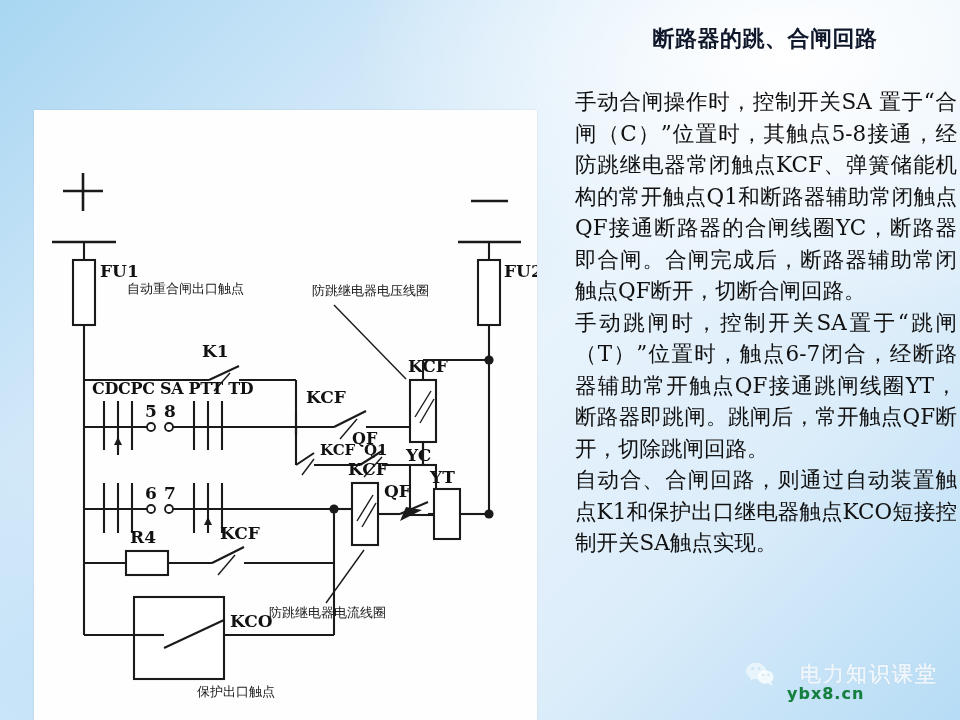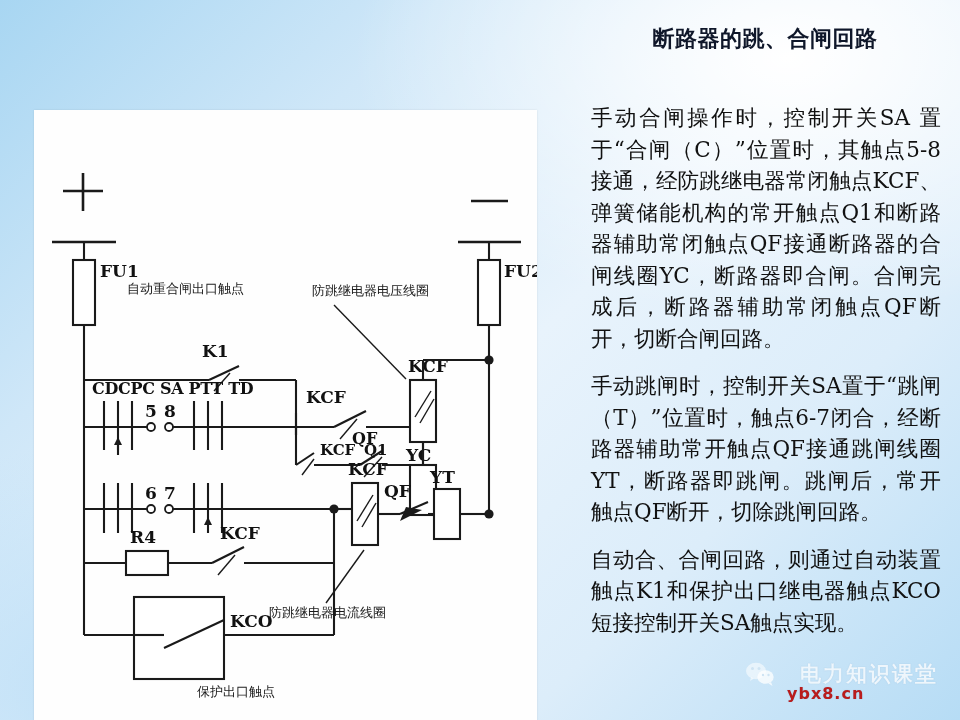--- a/index.html
+++ b/index.html
@@ -21,40 +21,40 @@
     font-size:22px; letter-spacing:.5px; line-height:1.1;
     font-family:"DejaVu Serif","Liberation Serif",serif;
     text-shadow:0 1px 0 rgba(255,255,255,.55);
   }
   .body-col {
     position:absolute; left:575px; top:86px; width:382px;
     color:#111; font-size:21.5px; line-height:31.5px;
     font-family:"DejaVu Serif","Liberation Serif",serif;
     text-align:justify; text-justify:inter-ideograph;
   }
-  .body-col p { margin:16px; }
+  .body-col p { margin:0; }
 
   
   .panel {
     position:absolute; left:34px; top:110px; width:503px; height:613px;
     background:#fefefe; box-shadow:0 0 2px rgba(0,0,0,.10);
   }
   .panel svg { display:block; width:100%; height:100%; }
 
   
   .watermark { position:absolute; left:745px; top:660px; width:200px; height:46px; }
   .wm-row { display:flex; align-items:center; gap:25px; }
   .wm-text {
     font-size:21px; color:#eef6fc; font-weight:bold; letter-spacing:2px;
     font-family:"DejaVu Sans","Liberation Sans",sans-serif;
     text-shadow:0 0 1px rgba(120,170,210,.55);
   }
   .wm-url {
     position:absolute; left:42px; top:24px;
-    font-size:16px; font-weight:bold; color:#b91c1c; letter-spacing:1px;
+    font-size:16px; font-weight:bold; color:#15803d; letter-spacing:1px;
     font-family:"DejaVu Sans","Liberation Sans",sans-serif;
     text-shadow:0 0 1px rgba(120,170,210,.6);
   }
 </style>
 </head>
 <body>
 
 <div id="slide">
 
   <div class="title">断路器的跳、合闸回路</div>

